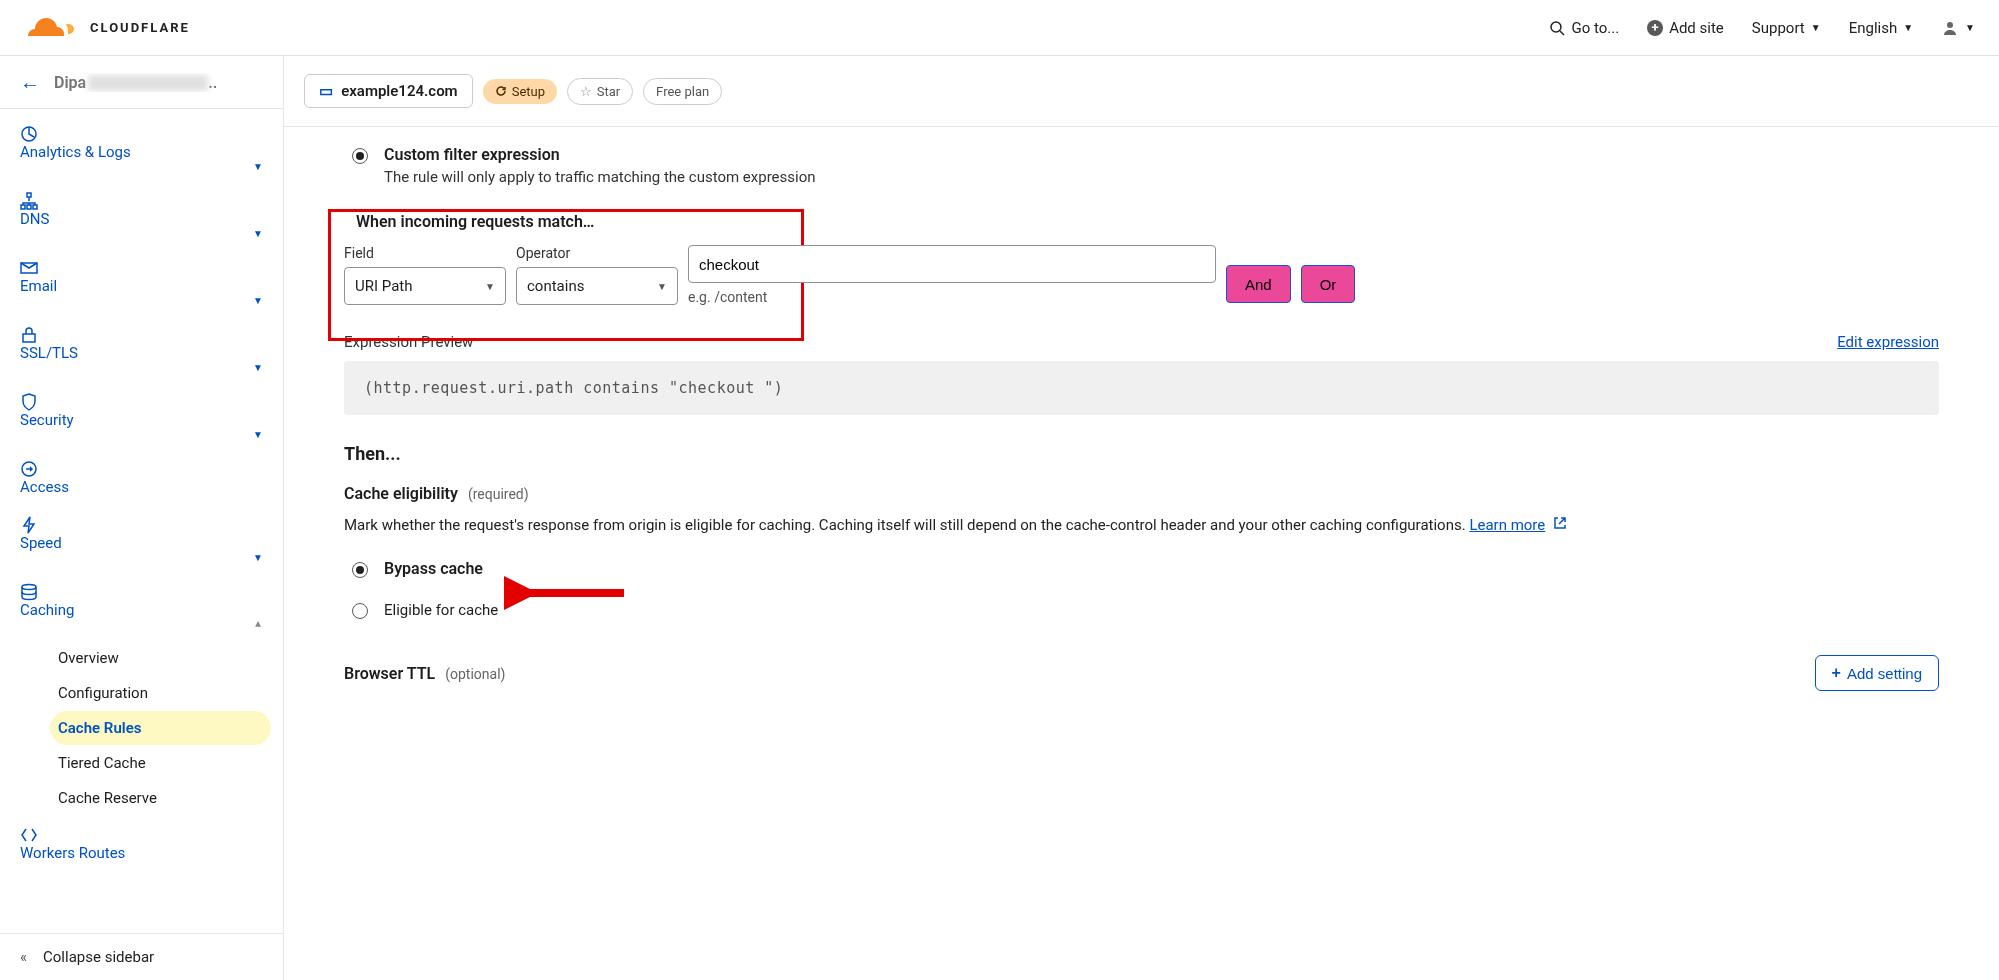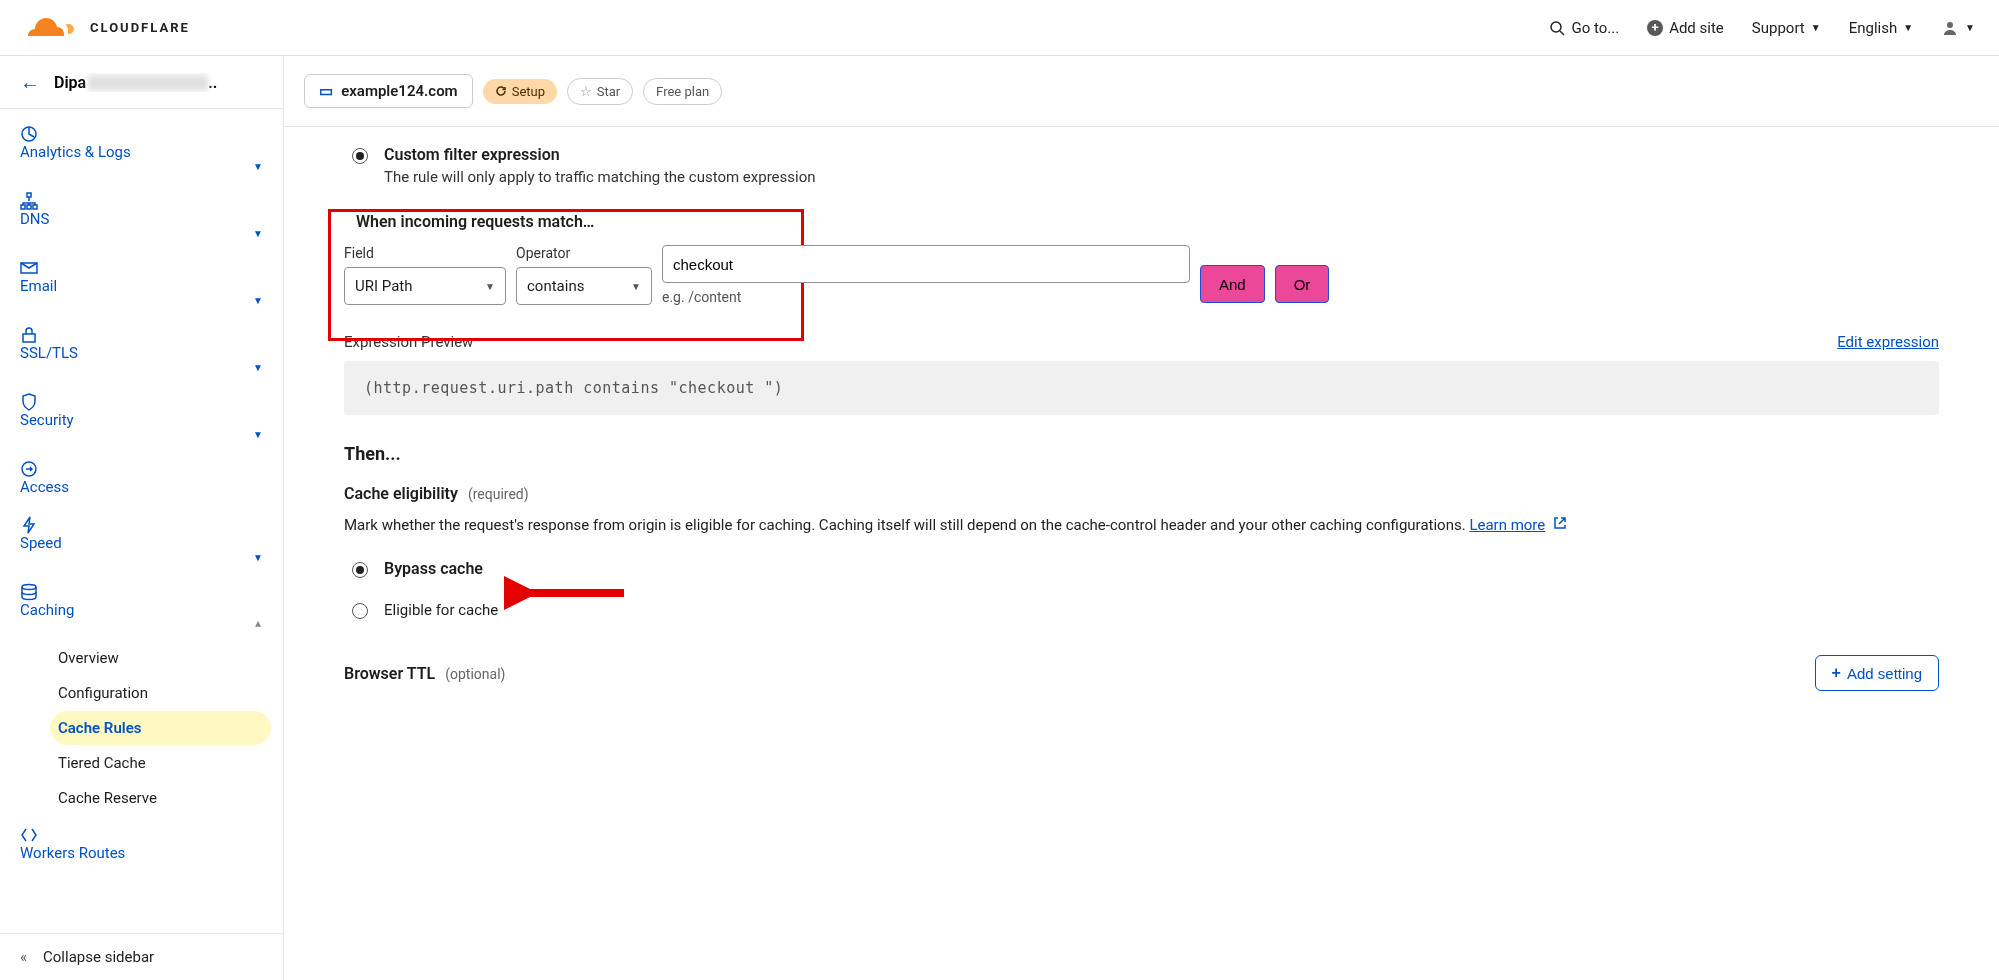--- a/index.html
+++ b/index.html
@@ -9,21 +9,21 @@
 .logo-cloud { width: 60px; height: 28px; }
 .logo-text { font-size: 13px; font-weight: 700; letter-spacing: 2px; color: #222; }
 .header-right { display: flex; align-items: center; gap: 28px; }
 .header-link { display: flex; align-items: center; gap: 6px; font-size: 15px; color: #222; cursor: pointer; }
 .header-link .caret { font-size: 10px; }
 .plus-badge { width: 16px; height: 16px; background: #595959; border-radius: 50%; display: inline-flex; align-items: center; justify-content: center; color: #fff; font-size: 13px; font-weight: bold; line-height: 1; }
 .layout { display: flex; }
 .sidebar { width: 284px; border-right: 1px solid #e5e5e5; display: flex; flex-direction: column; height: calc(100vh - 56px); }
 .sidebar-header { display: flex; align-items: center; gap: 14px; padding: 14px 20px; border-bottom: 1px solid #e5e5e5; }
 .back-arrow { color: #0051c3; font-size: 20px; cursor: pointer; }
-.account-name { font-weight: 600; font-size: 16px; color: #000000; flex: 1; white-space: nowrap; overflow: hidden; }
+.account-name { font-weight: 600; font-size: 16px; color: #737373; flex: 1; white-space: nowrap; overflow: hidden; }
 .account-blur { display: inline-block; width: 120px; height: 16px; background: #e0e0e0; filter: blur(3px); vertical-align: middle; margin-left: 2px; }
 .nav { flex: 1; overflow-y: auto; padding: 6px 0; }
 .nav-item { display: flex; padding: 10px 20px; cursor: pointer; color: #0051c3; font-size: 15px; position: relative; flex-direction: column; }
 .nav-icon { width: 20px; display: inline-flex; color: #0051c3; margin-right: 18px; }
 .nav-caret { margin-left: auto; color: #0051c3; font-size: 10px; }
 .nav-sub { padding-left: 58px; }
 .nav-sub-item { padding: 8px 10px 8px 8px; cursor: pointer; font-size: 15px; color: #1d1d1d; border-radius: 20px; margin: 1px 12px 1px -8px; }
 .nav-sub-item.active { background: #fef9c3; color: #0051c3; font-weight: 600; }
 .sidebar-footer { padding: 14px 20px; border-top: 1px solid #e5e5e5; display: flex; align-items: center; gap: 16px; color: #222; cursor: pointer; font-size: 15px; }
 .content { flex: 1; display: flex; flex-direction: column; height: calc(100vh - 56px); overflow: hidden; }
@@ -39,21 +39,21 @@
 .radio.checked::after { content: ""; position: absolute; width: 8px; height: 8px; background: #222; border-radius: 50%; top: 3px; left: 3px; }
 .radio-label { font-weight: 600; font-size: 16px; }
 .radio-desc { color: #333; font-size: 15px; margin-top: 4px; }
 .section-heading { font-weight: 600; font-size: 16px; margin: 26px 12px 14px; }
 .highlight-box { border: 3px solid #e20000; position: absolute; pointer-events: none; }
 .field-wrap { position: relative; display: flex; gap: 10px; align-items: flex-start; }
 .col { display: flex; flex-direction: column; }
 .col-label { font-size: 14px; color: #333; margin-bottom: 6px; }
 .select { border: 1px solid #919191; border-radius: 4px; padding: 8px 10px; font-size: 15px; background: #fff; display: flex; align-items: center; justify-content: space-between; cursor: pointer; min-height: 38px; }
 .field-select { width: 162px; }
-.op-select { width: 136px; gap: 24px; }
+.op-select { width: 162px; gap: 24px; }
 .value-input { width: 528px; border: 1px solid #919191; border-radius: 4px; padding: 8px 10px; font-size: 15px; min-height: 38px; }
 .hint { color: #555; font-size: 14px; margin-top: 6px; }
 .btn { border: 1px solid #1d4ed8; background: #ec4899; border-radius: 4px; padding: 8px 18px; font-size: 15px; cursor: pointer; min-height: 38px; align-self: flex-start; margin-top: 20px; }
 .exp-row { display: flex; justify-content: space-between; align-items: center; margin-top: 28px; }
 .exp-label { font-size: 15px; color: #333; }
 .exp-link { color: #0051c3; text-decoration: underline; font-size: 15px; cursor: pointer; }
 .code-preview { background: #f0f0f0; border-radius: 4px; padding: 18px 20px; font-family: "SFMono-Regular", Consolas, monospace; font-size: 15px; color: #555; margin-top: 10px; letter-spacing: 0.5px; }
 .then { font-weight: 700; font-size: 18px; margin-top: 28px; }
 .sub-title-row { display: flex; align-items: baseline; gap: 10px; margin-top: 20px; }
 .sub-title { font-weight: 600; font-size: 16px; }

